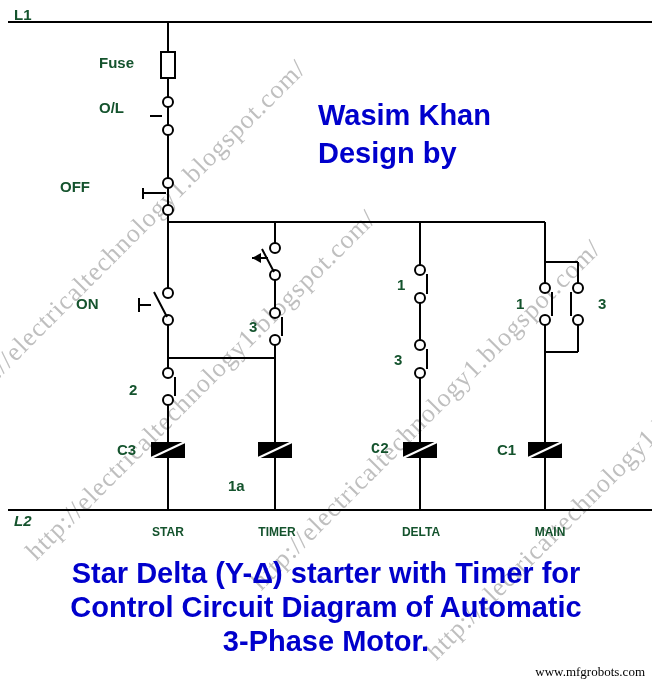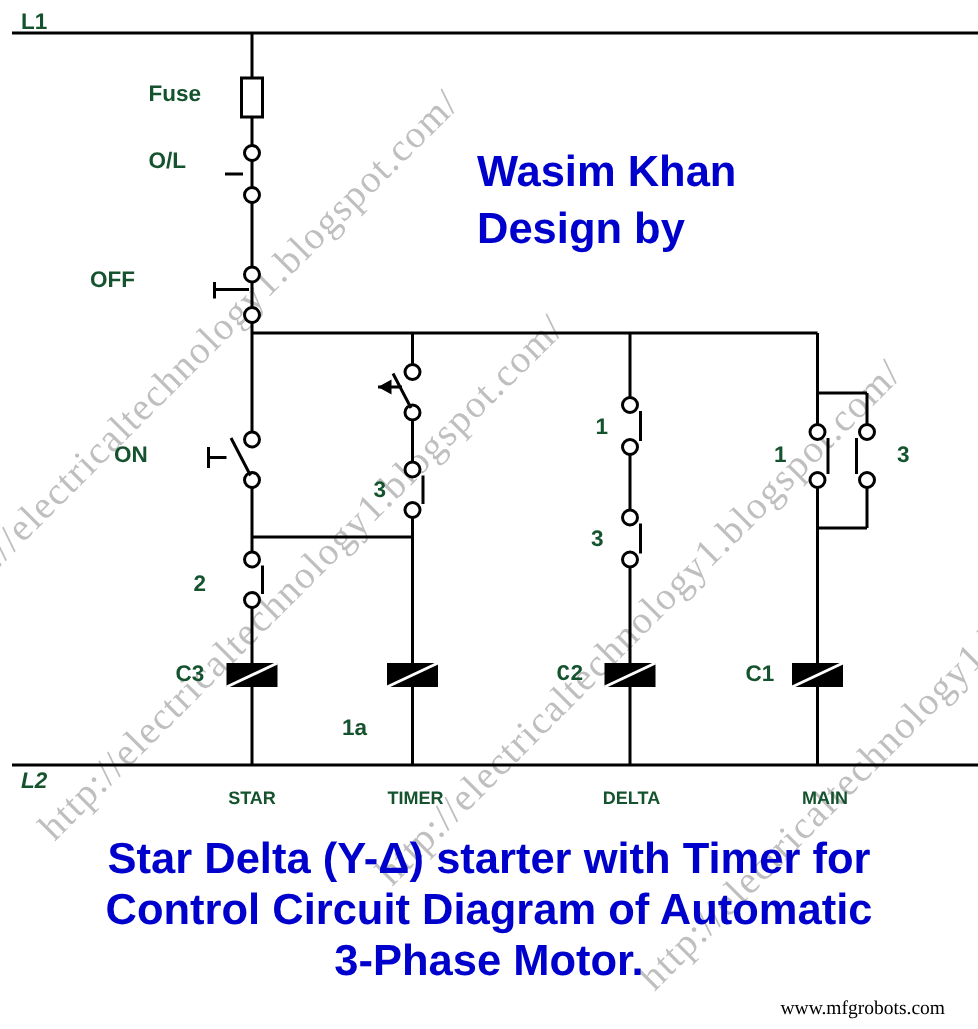--- a/index.html
+++ b/index.html
@@ -43,21 +43,21 @@
     font:bold 29px "Liberation Sans",sans-serif;
     color:#0000cc;line-height:38px;white-space:nowrap;
   }
   .caption{
     position:absolute;left:0;top:556px;width:100%;z-index:3;
     text-align:center;
     font:bold 29px "Liberation Sans",sans-serif;
     color:#0000cc;line-height:34px;
   }
   .footer{
-    position:absolute;right:22px;top:664px;z-index:3;
+    position:absolute;right:7px;top:664px;z-index:3;
     font:13px "Liberation Serif",serif;color:#000;
   }
 </style>
 </head>
 <body>
 
 <div class="stage">
 
   <div class="wm w1">http://electricaltechnology1.blogspot.com/</div>
   <div class="wm w2">http://electricaltechnology1.blogspot.com/</div>

